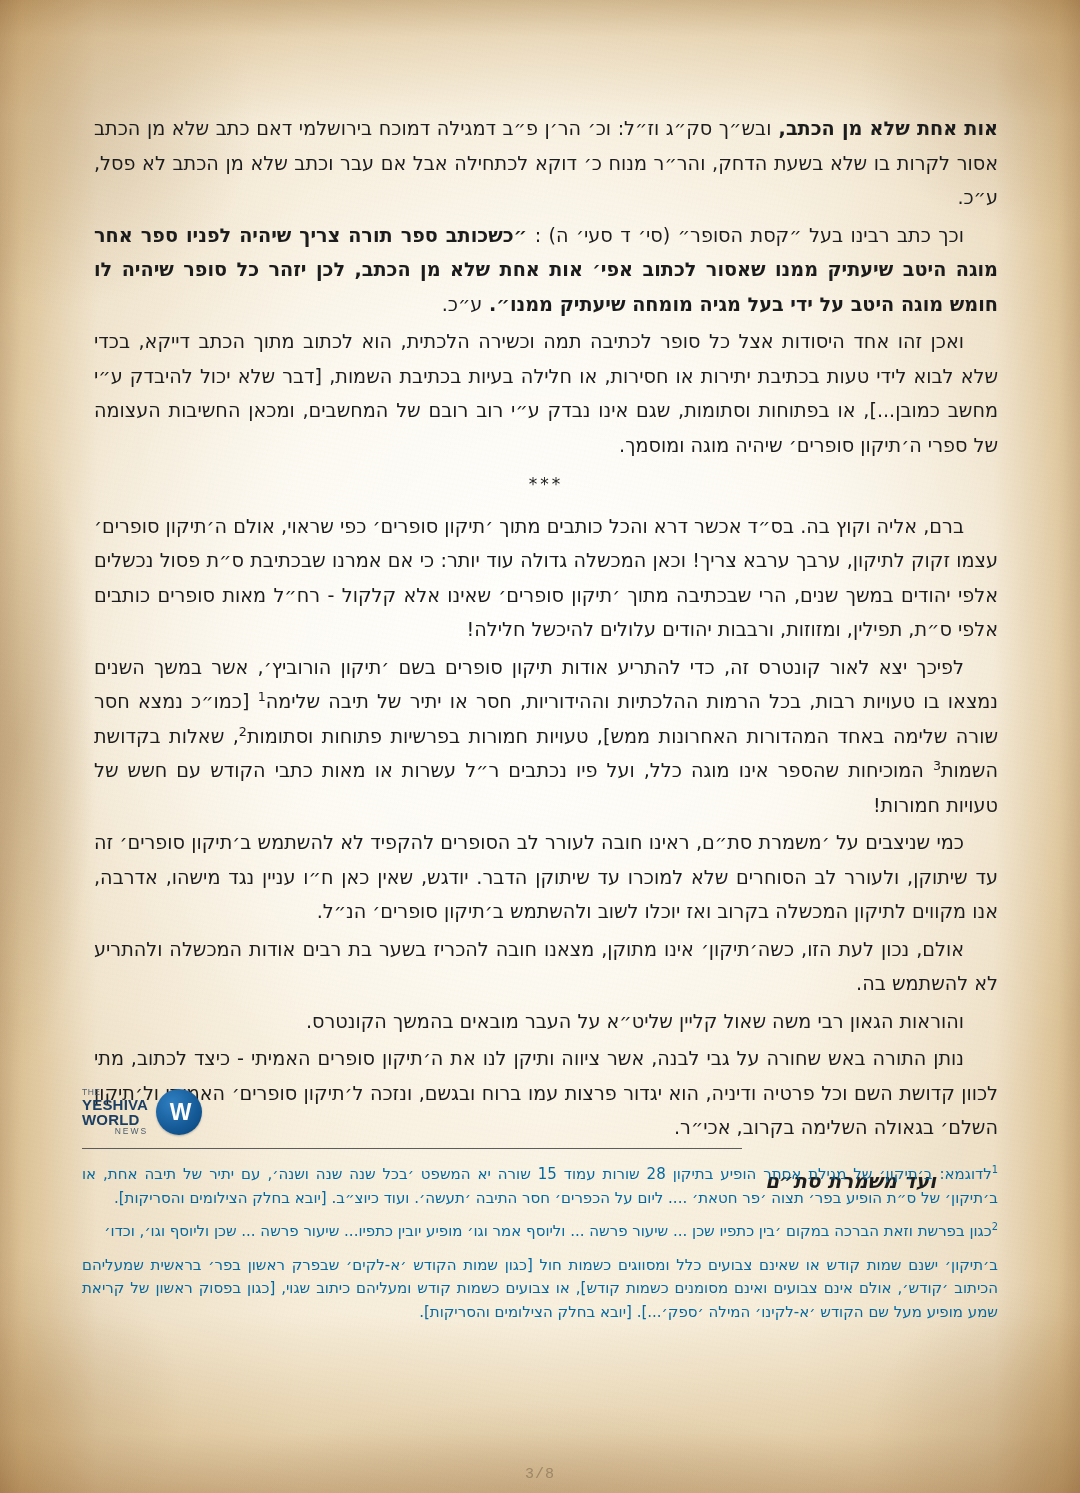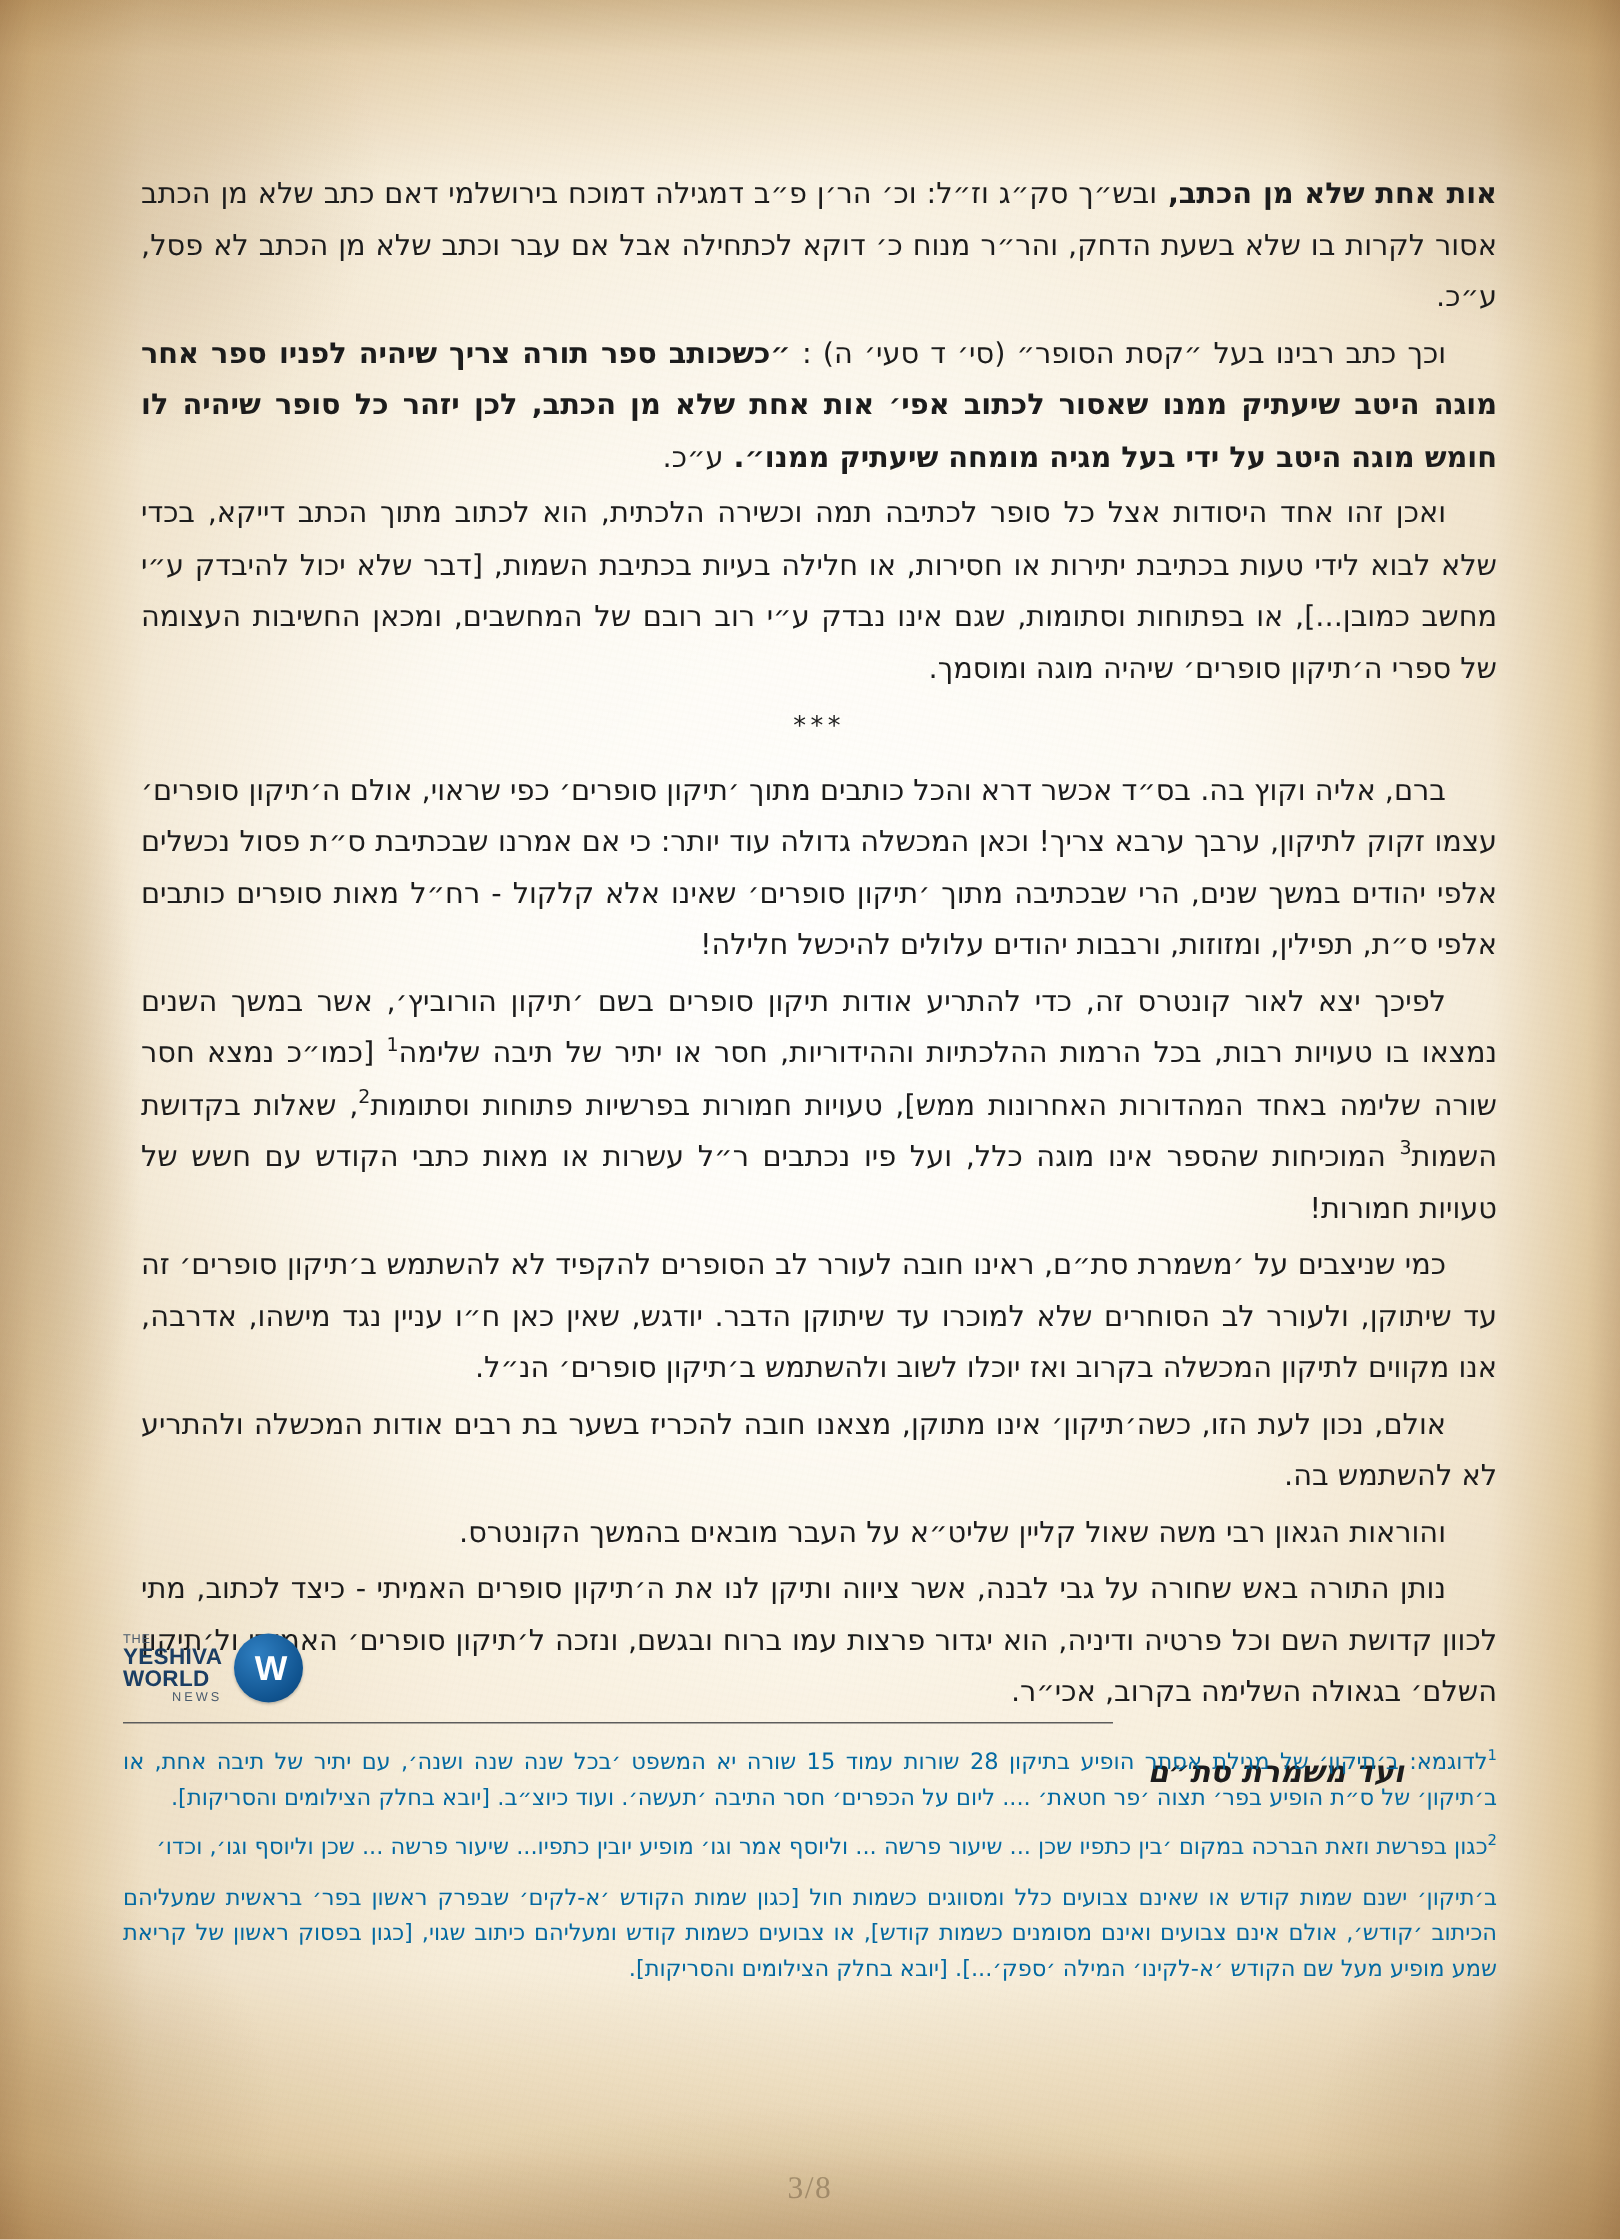--- a/index.html
+++ b/index.html
@@ -143,24 +143,24 @@
     color: #0369a1;
     text-align: justify;
   }
   .footnotes p { margin: 0 0 10px 0; }
 
   
   .page-num {
     position: absolute;
     left: 50%;
     transform: translateX(-50%);
-    bottom: 22px;
-    font-size: 21px;
+    bottom: 10px;
+    font-size: 15px;
     color: rgba(120,100,72,0.55);
-    font-family: Liberation Serif, serif;
+    font-family: Liberation Mono, monospace;
     letter-spacing: 1px;
   }
 </style>
 </head>
 <body>
 
 <div class="page"></div>
 <div class="grain"></div>
 
 <div class="content">

